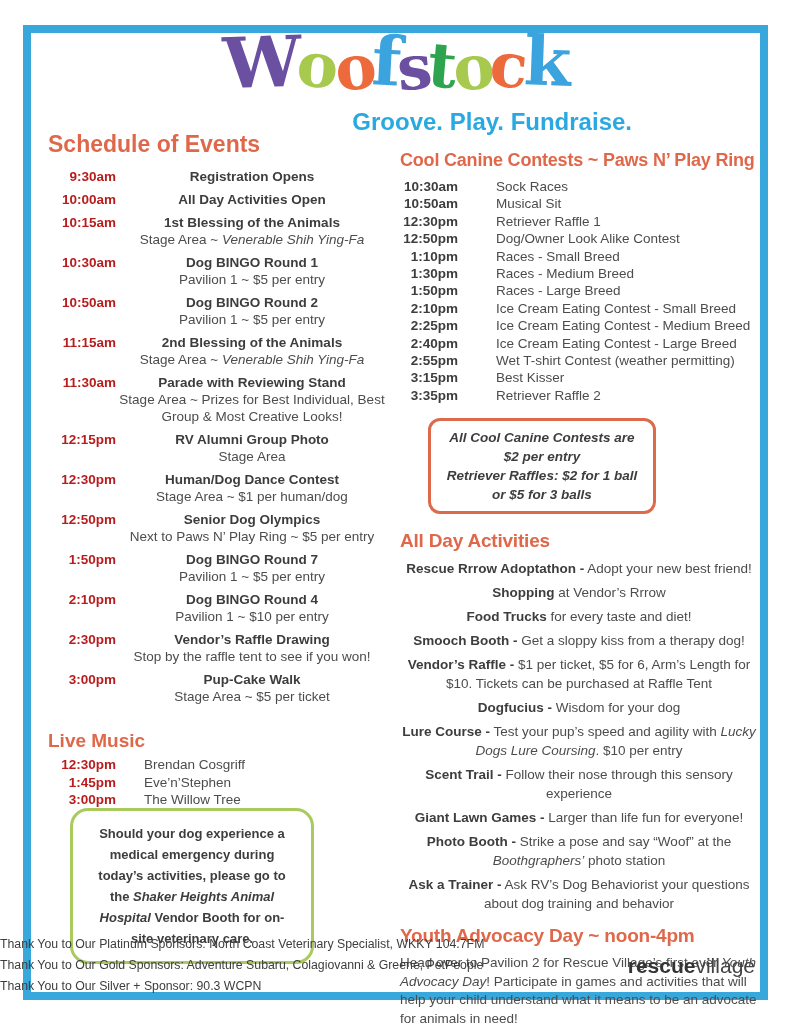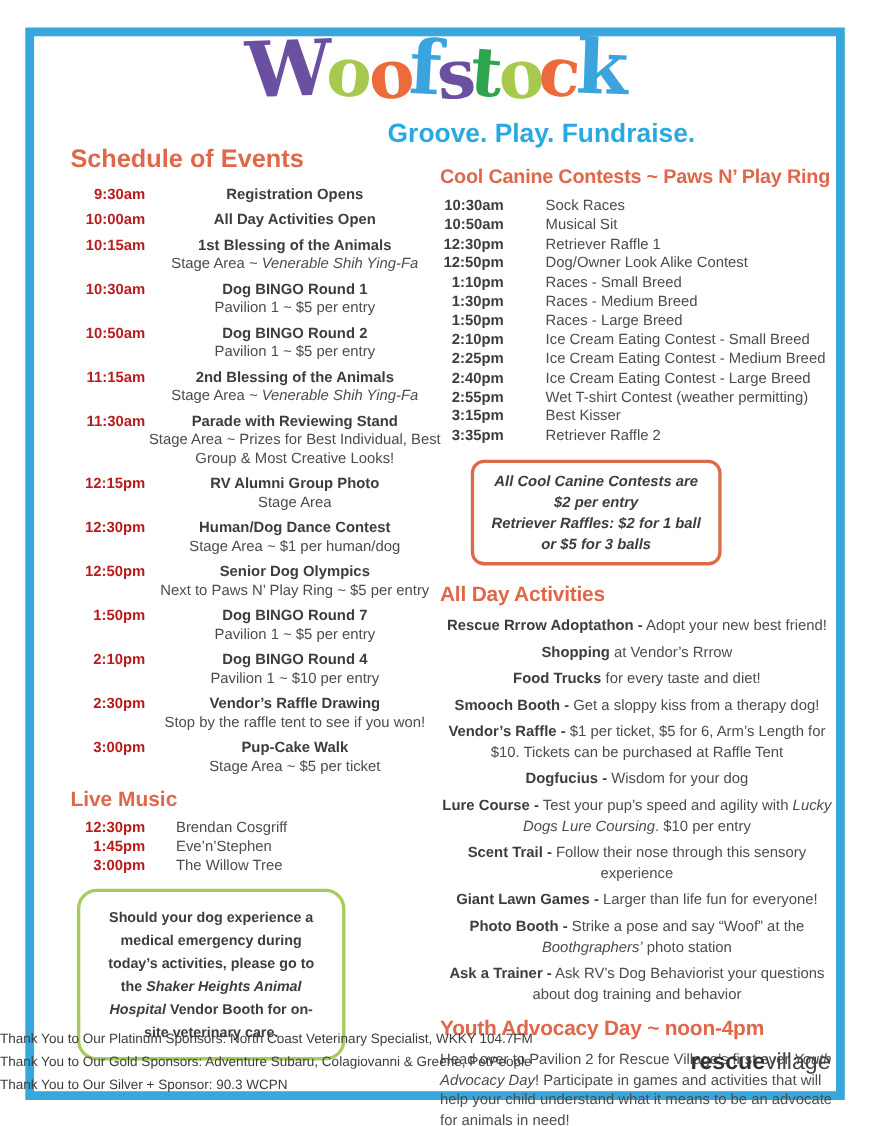--- a/index.html
+++ b/index.html
@@ -17,30 +17,30 @@
   .tl:nth-of-type(1){font-size:70px;transform:rotate(-2deg);}
   .tl:nth-of-type(4){font-size:68px;transform:rotate(3deg) translateY(-2px);}
   .tl:nth-of-type(9){font-size:68px;transform:rotate(2deg) translateY(-2px);}
   .tagline{position:absolute;left:0;top:108px;width:632px;text-align:right;
            font-size:24px;font-weight:bold;color:#2aa9e0;}
 
   
   .h-orange{color:#e0684a;font-weight:bold;margin:0;}
 
   
-  .left-col{position:absolute;left:64px;top:131px;width:340px;}
+  .left-col{position:absolute;left:48px;top:131px;width:340px;}
   .left-col .h-orange{font-size:23px;margin-bottom:10px;}
   .sched-row{display:flex;font-size:13.5px;line-height:17px;margin-bottom:6px;}
   .t-col{flex:none;width:68px;text-align:right;font-weight:bold;color:#b91c1c;}
   .sched-body{flex:1;text-align:center;}
   .sched-title{font-weight:bold;color:#3d3d3d;}
   .detail{color:#4c4c4c;}
   .detail:empty{display:none;}
 
-  .live-music{margin-top:12px;}
+  .live-music{margin-top:25px;}
   .live-music .h-orange{font-size:19px;margin-bottom:4px;}
   .lm-row{display:flex;font-size:13.5px;line-height:17.5px;}
   .lm-name{margin-left:28px;color:#4c4c4c;text-align:center;}
 
   .med-box{position:absolute;left:70px;top:808px;width:244px;box-sizing:border-box;
            border:3px solid #a9cb5e;border-radius:18px;padding:12px 16px;
            text-align:center;font-weight:bold;font-size:13px;line-height:21px;color:#3d3d3d;}
 
   
   .right-col{position:absolute;left:400px;top:150px;width:358px;}

